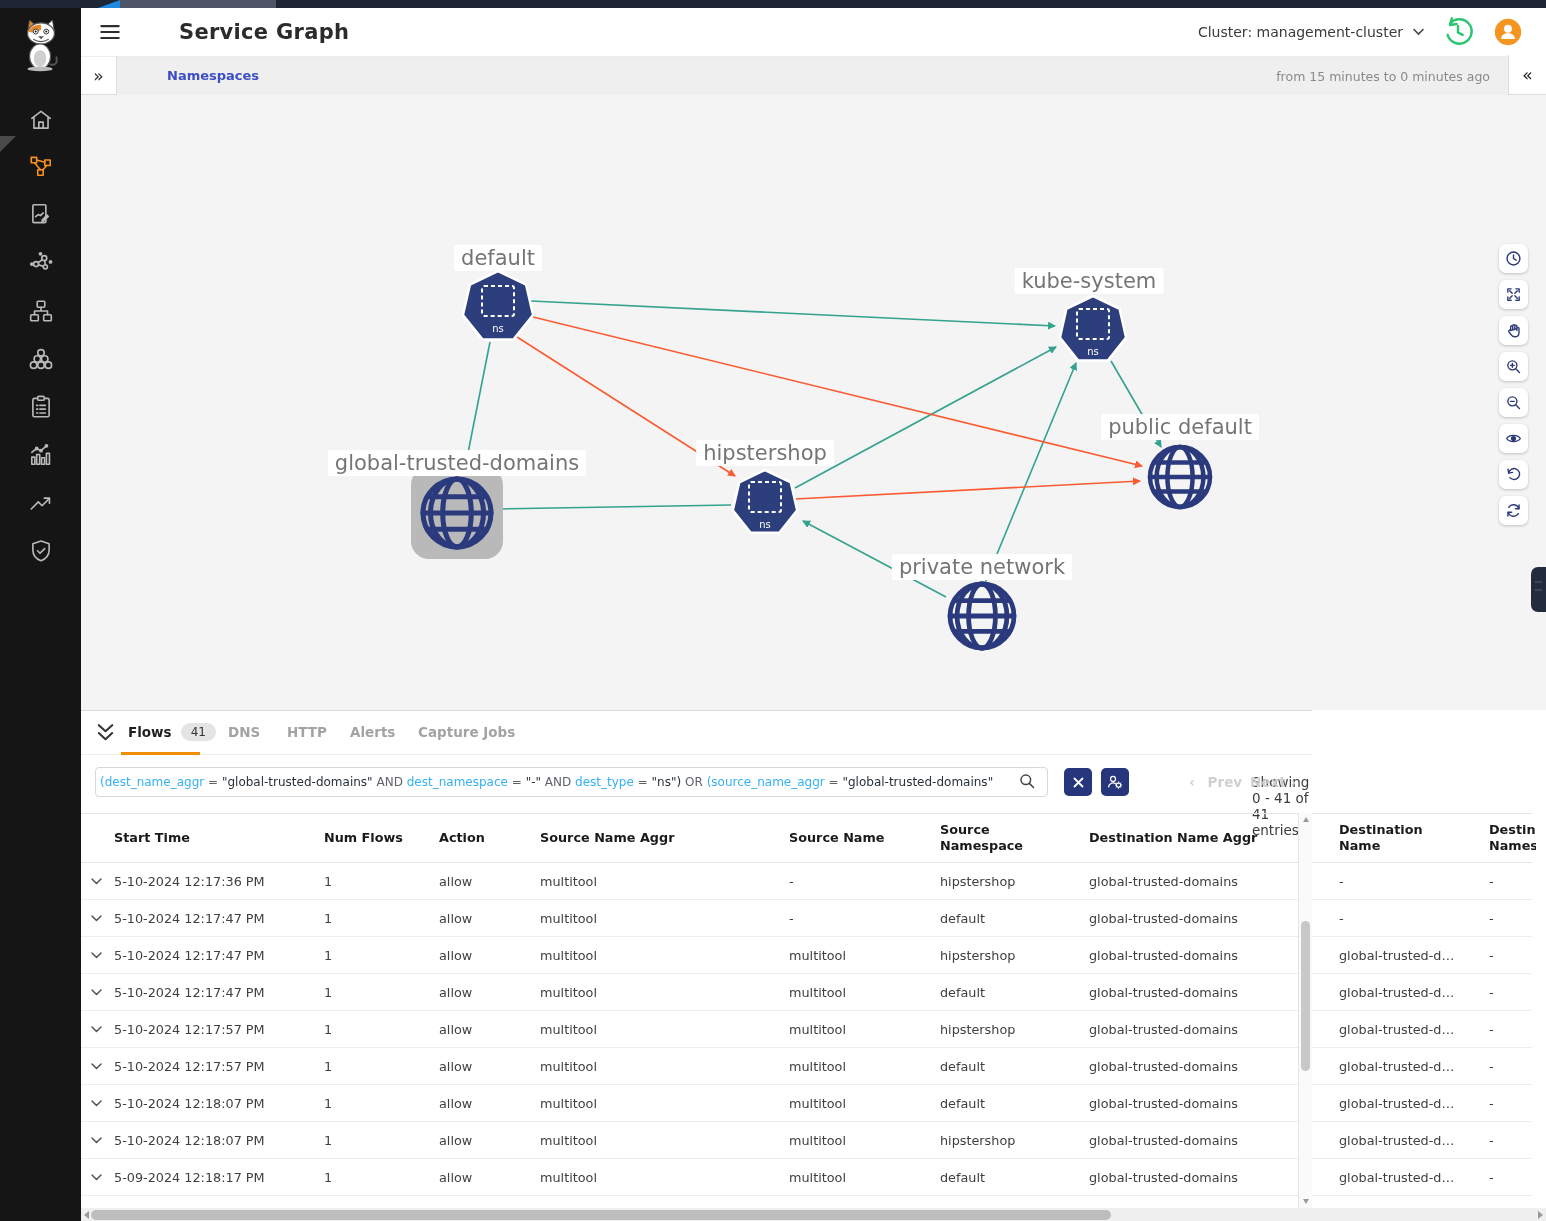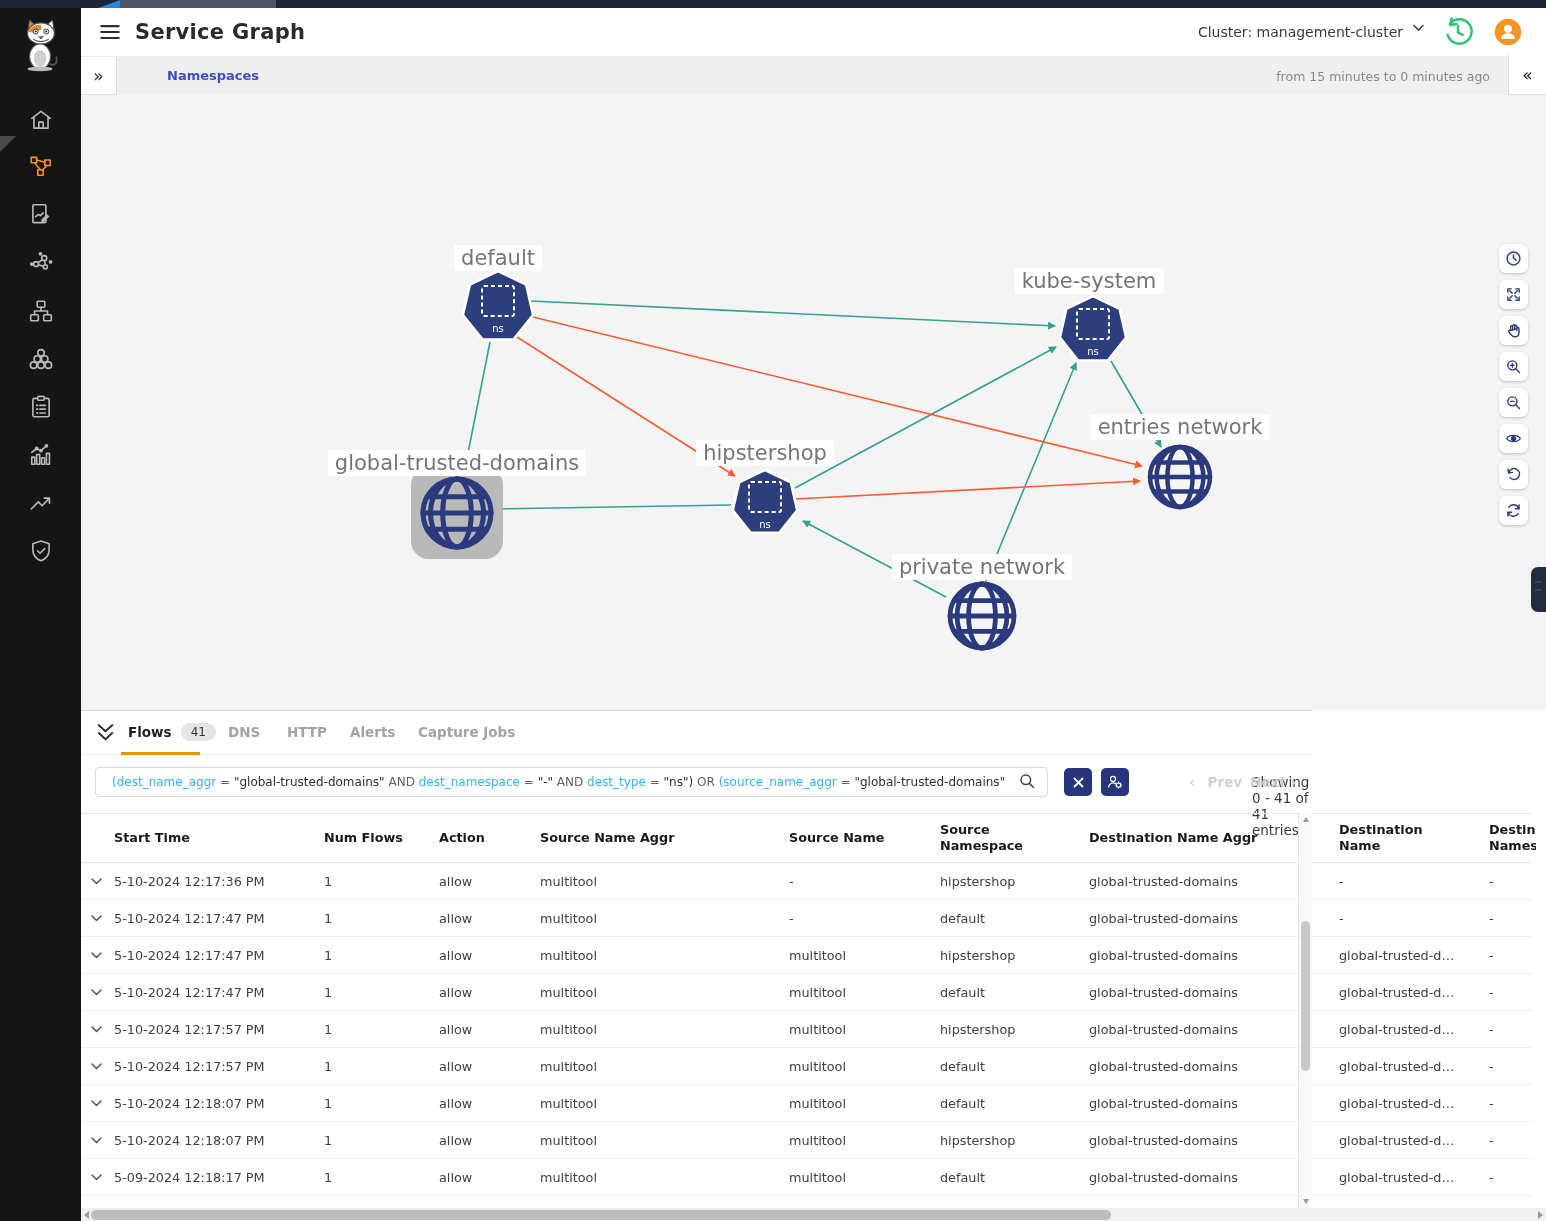--- a/index.html
+++ b/index.html
@@ -13,25 +13,25 @@
 
   
   .sidebar{position:absolute;left:0;top:8px;width:81px;height:1213px;background:#151515;z-index:30;}
   .logo{position:absolute;left:18px;top:8px;width:46px;height:56px;}
   .side-item{position:absolute;left:0;width:81px;height:46px;display:flex;align-items:center;justify-content:center;cursor:pointer;}
   .side-item svg{stroke:#b9b9b9;fill:none;stroke-width:1.5;stroke-linecap:round;stroke-linejoin:round;}
   .side-item.active svg{stroke:#f6921e;}
   .active-notch{position:absolute;left:0;top:128px;width:0;height:0;border-top:16px solid #4a4a4a;border-right:16px solid transparent;}
 
   
-  .topbar{position:absolute;left:81px;top:8px;width:1465px;height:49px;background:#fff;display:flex;align-items:center;border-bottom:1px solid #ececec;}
+  .topbar{position:absolute;left:81px;top:8px;width:1465px;height:49px;background:#fff;display:flex;align-items:center;border-bottom:1px solid #ececec;gap:44px;}
   .hamburger{margin-left:16px;width:26px;height:26px;cursor:pointer;}
   .page-title{margin-left:12px;font-size:21px;font-weight:700;color:#2b2b2b;letter-spacing:.3px;}
   .topbar-right{margin-left:auto;display:flex;align-items:center;gap:18px;padding-right:22px;}
-  .cluster-select{display:flex;gap:10px;font-size:14px;color:#3a3a3a;cursor:pointer;}
+  .cluster-select{display:flex;align-items:center;gap:10px;font-size:14px;color:#3a3a3a;cursor:pointer;}
   .icon-btn{cursor:pointer;display:flex;align-items:center;}
 
   
   .crumb-bar{position:absolute;left:81px;top:57px;width:1465px;height:38px;background:#efefef;}
   .expand-btn{position:absolute;left:0;top:0;width:36px;height:38px;background:#fff;border-right:1px solid #ddd;border-bottom:1px solid #ddd;
     font-size:17px;color:#333;display:flex;align-items:center;justify-content:center;cursor:pointer;}
   .crumb-link{position:absolute;left:52px;top:11px;font-size:13px;font-weight:600;color:#3c4ec6;cursor:pointer;margin-left:34px;}
   .time-range{position:absolute;right:56px;top:12px;font-size:12.5px;color:#8a8a8a;}
   .collapse-btn{position:absolute;right:0;top:-2px;width:38px;height:40px;background:#fff;border-left:1px solid #ddd;border-bottom:1px solid #ddd;
     font-size:17px;color:#222;display:flex;align-items:center;justify-content:center;cursor:pointer;}
@@ -51,21 +51,21 @@
   .bottom-panel{position:absolute;left:81px;top:710px;width:1231px;height:511px;background:#fff;border-top:1px solid #d9d9d9;}
   .tabs-row{position:absolute;left:0;top:0;width:100%;height:44px;border-bottom:1px solid #ececec;}
   .panel-collapse{position:absolute;left:16px;top:13px;cursor:pointer;}
   .tab{position:absolute;top:13px;font-size:13.5px;font-weight:700;color:#a3a3a3;cursor:pointer;}
   .tab.active{color:#1f1f1f;}
   .tab-underline{position:absolute;left:40px;top:41px;width:79px;height:3px;background:#ef8e00;}
   .tab-badge{display:inline-block;margin-left:9px;background:#e4e4e4;color:#333;font-size:12px;font-weight:400;border-radius:11px;padding:2px 10px;position:relative;top:-1px;}
 
   .filter-row{position:absolute;left:0;top:54px;width:100%;height:34px;}
   .filter-box{position:absolute;left:14px;top:2px;width:953px;height:30px;background:#fff;border:1px solid #d8d8d8;border-radius:4px;
-    padding:0 34px 0 16px;font-size:12px;line-height:28px;white-space:nowrap;overflow:hidden;cursor:text;}
+    padding:0 34px 0 4px;font-size:12px;line-height:28px;white-space:nowrap;overflow:hidden;cursor:text;}
   .tok-field,.tok-par{color:#36b1f3;}
   .tok-kw{color:#5f6368;}
   .tok-val{color:#27313a;}
   .filter-search{position:absolute;left:938px;top:8px;}
   .sq-btn{position:absolute;top:3px;width:28px;height:28px;background:#27357c;border-radius:5px;display:flex;align-items:center;justify-content:center;cursor:pointer;}
   .showing{position:absolute;left:1171px;top:9px;font-size:13.5px;color:#3b3b3b;}
   .pager{position:absolute;right:16px;top:9px;font-size:13.5px;font-weight:600;color:#d0d0d0;}
   .pager span{margin-left:8px;cursor:default;}
 
   .grid-cols{display:grid;grid-template-columns:23px 210px 115px 101px 249px 151px 149px 250px 150px 47px;padding-left:10px;}
@@ -297,21 +297,21 @@
         <line x1="869" y1="521" x2="933" y2="521" fill="none" stroke="#2b3a7d" stroke-width="4.8" stroke-linecap="round"></line>
         <line x1="872.936" y1="505.64" x2="929.064" y2="505.64" fill="none" stroke="#2b3a7d" stroke-width="4.8" stroke-linecap="round"></line>
         <line x1="872.936" y1="536.36" x2="929.064" y2="536.36" fill="none" stroke="#2b3a7d" stroke-width="4.8" stroke-linecap="round"></line>
       </g>
     </svg>
   <div id="graph-labels">
       <div class="node-label" style="left: 417px; top: 163px;">default</div>
       <div class="node-label" style="left: 1008px; top: 186px;">kube-system</div>
       <div class="node-label" style="left: 684px; top: 358px;">hipstershop</div>
       <div class="node-label" style="left: 376px; top: 368px;">global-trusted-domains</div>
-      <div class="node-label" style="left: 1099px; top: 332px;">entries network</div>
+      <div class="node-label" style="left: 1099px; top: 332px;">public default</div>
       <div class="node-label" style="left: 901px; top: 472px;">private network</div>
     </div>
   <div class="graph-toolbar">
     <div class="tool-btn">
         <svg viewBox="0 0 18 18" width="17" height="17">
           <circle cx="9" cy="9" r="6.8"></circle>
           <path d="M9 5.2 V9 l2.8 1.8"></path>
         </svg>
       </div>
     <div class="tool-btn">

